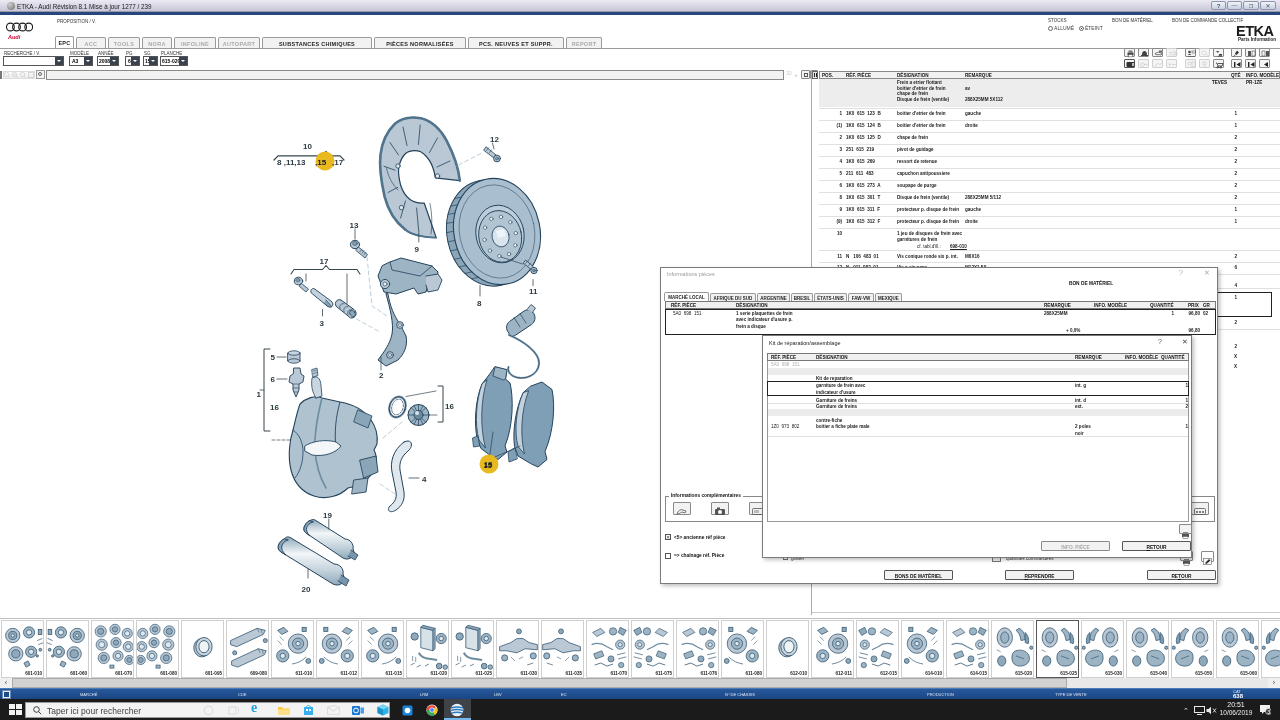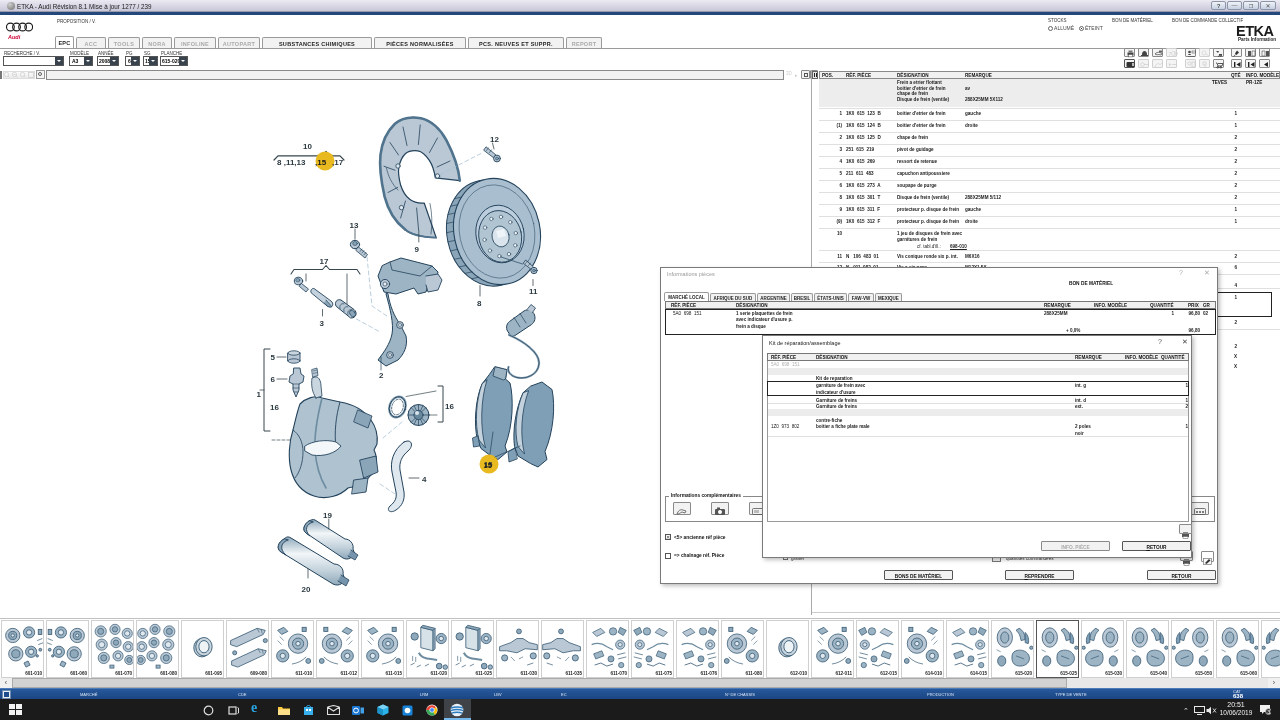--- a/index.html
+++ b/index.html
@@ -1124,20 +1124,27 @@
 
 <div class="ab" id="taskbar" style="left:0;top:699px;width:1280px;height:21px;background:#1b1b1b;">
 <svg width="14" height="12" viewBox="0 0 14 12" style="position:absolute;left:9px;top:5px;">
   <g fill="#f2f2f2">
         <rect x="0" y="0" width="6" height="5"></rect>
         <rect x="7" y="0" width="6" height="5"></rect>
         <rect x="0" y="6" width="6" height="5"></rect>
         <rect x="7" y="6" width="6" height="5"></rect>
       </g>
 </svg>
+<div class="ab" style="left:25px;top:3px;width:365px;height:16px;background:#f3f3f3;border:1px solid #9a9a9a;">
+  <svg width="9" height="9" viewBox="0 0 9 9" style="position:absolute;left:7px;top:3px;">
+        <circle cx="3.5" cy="3.5" r="2.8" fill="none" stroke="#3c3c3c" stroke-width="1"></circle>
+        <line x1="5.8" y1="5.8" x2="8.2" y2="8.2" stroke="#3c3c3c" stroke-width="1"></line>
+      </svg>
+  <div class="ab" style="left:21px;top:3px;font-size:8.5px;color:#424242;">Taper ici pour rechercher</div>
+</div>
 <svg width="11" height="11" viewBox="0 0 11 11" style="position:absolute;left:203px;top:6px;">
       <circle cx="5.5" cy="5.5" r="4.3" fill="none" stroke="#dedede" stroke-width="1.2"></circle>
     </svg>
 <svg width="11" height="11" viewBox="0 0 11 11" style="position:absolute;left:228px;top:6px;">
       <rect x="1" y="2" width="7" height="7" fill="none" stroke="#dedede" stroke-width="1.2"></rect>
       <path d="M9.5,2.5 L10.5,3 L10.5,8 L9.5,8.5" fill="none" stroke="#dedede" stroke-width="1"></path>
     </svg>
 <div class="ab" style="left:251px;top:1px;font-size:14px;font-weight:bold;color:#27a3e0;font-family:'Liberation Serif',serif;">e</div>
 <svg width="12" height="10" viewBox="0 0 12 10" style="position:absolute;left:278px;top:7px;">
       <path d="M0,1 L4,1 L5,2.5 L12,2.5 L12,9 L0,9 Z" fill="#ffca3e"></path>

